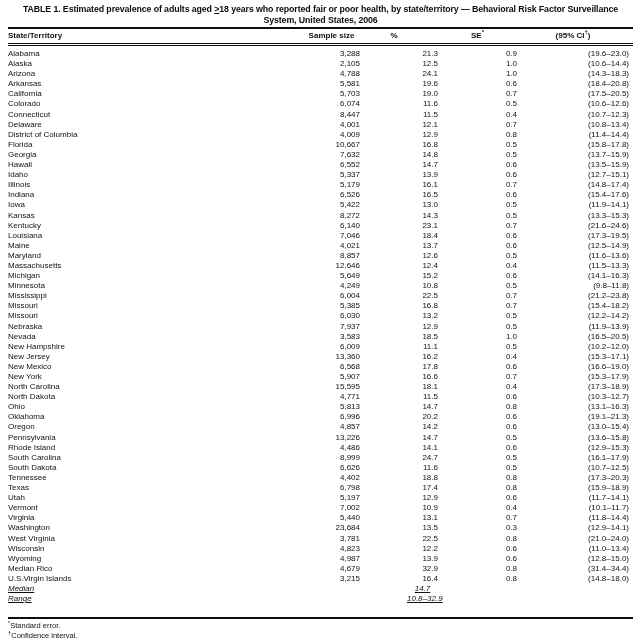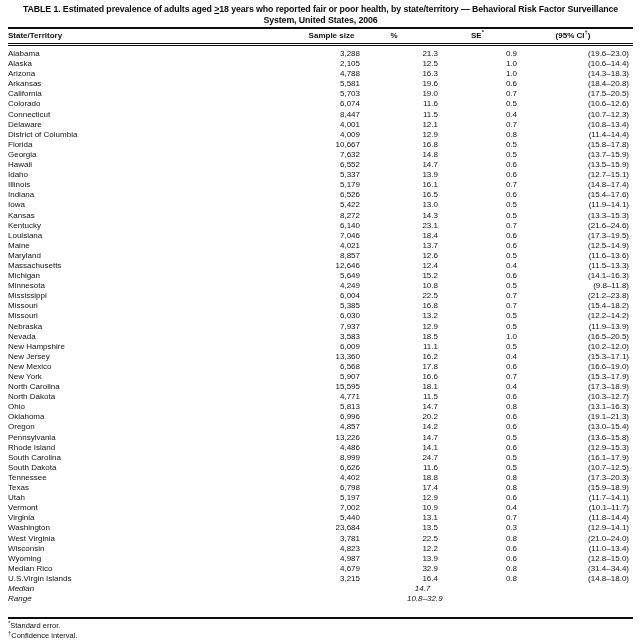--- a/index.html
+++ b/index.html
@@ -62,21 +62,21 @@
     vertical-align: bottom;
   }
   tbody#rows-body tr:first-child td { padding-top: 3px; }
   td.c-state { text-align: left; }
   td.c-num   { text-align: right; }
   td.c-ci    { padding-right: 4px; }
   td.c-sumval {
     text-align: center;
     padding-left: 47px;
   }
-  .italic { font-style: italic; }
+  .italic { font-style: italic; text-decoration: underline; }
   tbody#summary-body tr:last-child td {
     border-bottom: 2px solid #0d0d0d;
     padding-bottom: 13px;
   }
   .footnotes {
     margin-top: 2px;
     font-size: 7.5px;
     line-height: 9.5px;
     color: #111111;
   }
@@ -121,21 +121,21 @@
         <tr>
     <td class="c-state">Alaska</td>
     <td class="c-num">2,105</td>
     <td class="c-num">12.5</td>
     <td class="c-num">1.0</td>
     <td class="c-num c-ci">(10.6–14.4)</td>
   </tr>
         <tr>
     <td class="c-state">Arizona</td>
     <td class="c-num">4,788</td>
-    <td class="c-num">16.3</td>
+    <td class="c-num">24.1</td>
     <td class="c-num">1.0</td>
     <td class="c-num c-ci">(14.3–18.3)</td>
   </tr>
         <tr>
     <td class="c-state">Arkansas</td>
     <td class="c-num">5,581</td>
     <td class="c-num">19.6</td>
     <td class="c-num">0.6</td>
     <td class="c-num c-ci">(18.4–20.8)</td>
   </tr>

